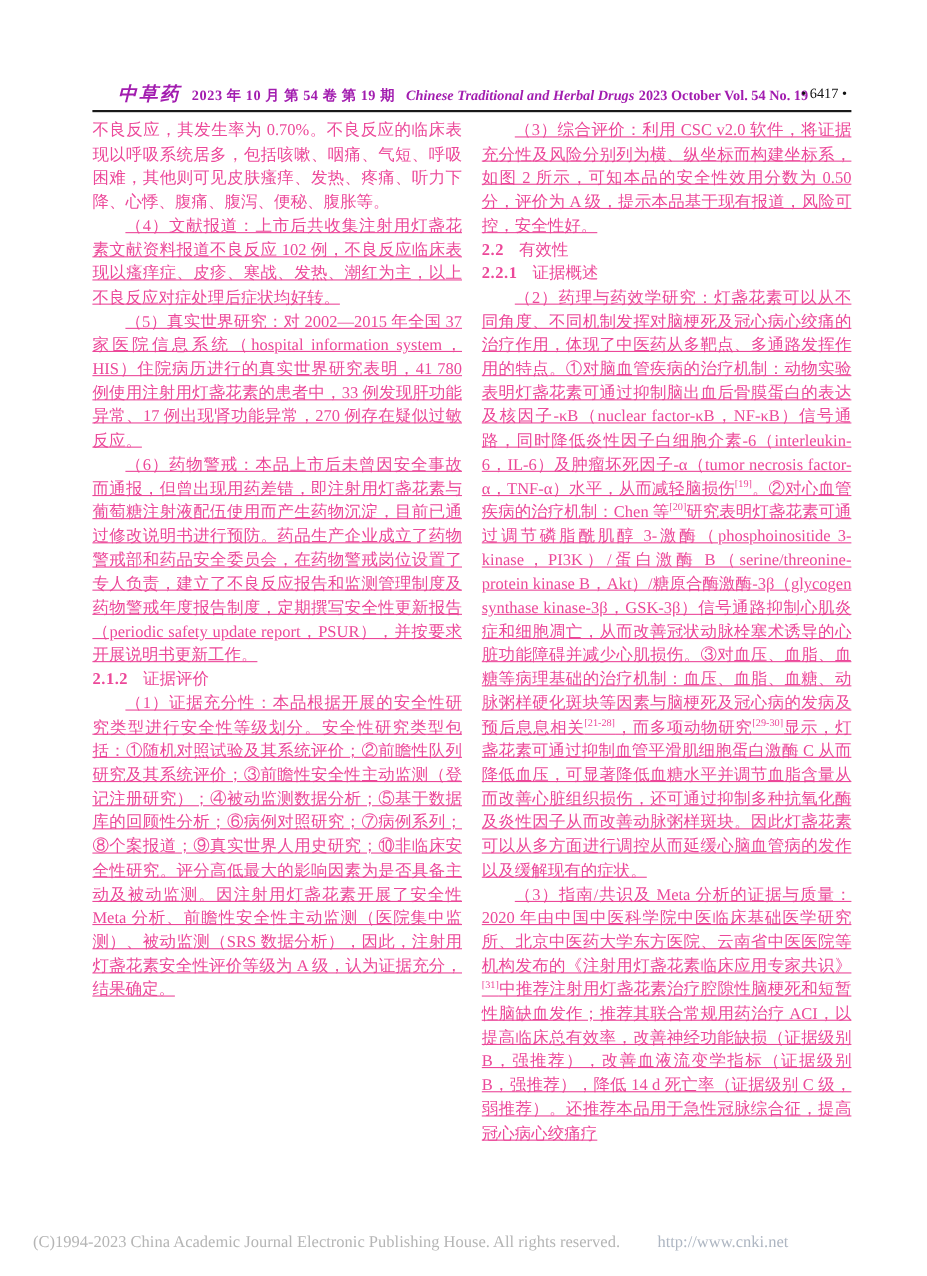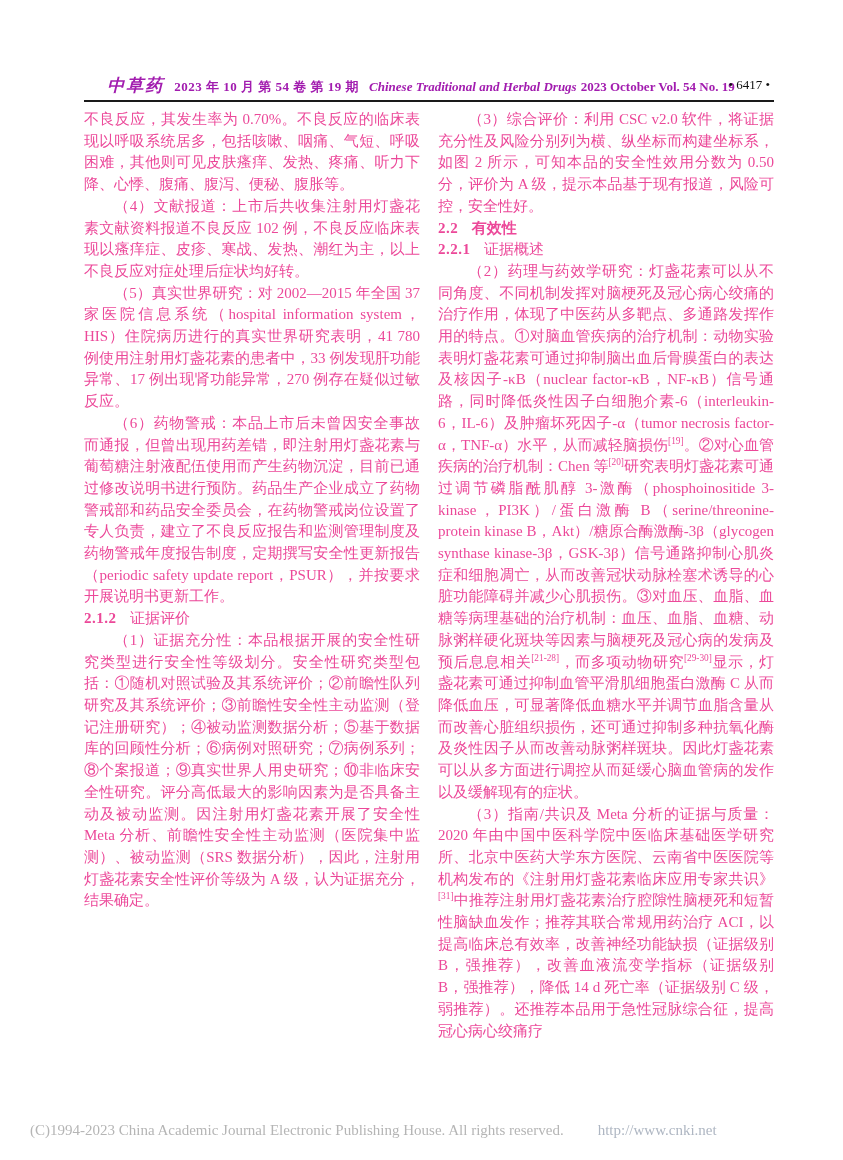--- a/index.html
+++ b/index.html
@@ -64,30 +64,30 @@
     gap: 18px;
   }
   .col {
     width: 336px;
     font-size: 15px;
     line-height: 21.7px;
     text-align: justify;
     color: #ec4899;
   }
   .para { margin: 0; }
-  .para.indent { text-indent: 2em; }
+  .para.indent { text-indent: 2em; text-decoration: underline; }
   .para sup {
     font-size: 0.62em;
     line-height: 0;
     vertical-align: super;
   }
   .heading { margin: 0; font-weight: bold; }
   .heading .hnum { margin-right: 0.9em; letter-spacing: 0.5px; }
   .heading.h3 .htitle { font-weight: normal; }
-  .heading.h2 .htitle { font-weight: bold; }
+  .heading.h2 .htitle { font-weight: normal; }
   
   .footer {
     position: absolute;
     top: 1122px;
     left: 30px;
     right: 30px;
     font-size: 15px;
     color: #b5b5b5;
     white-space: nowrap;
   }

